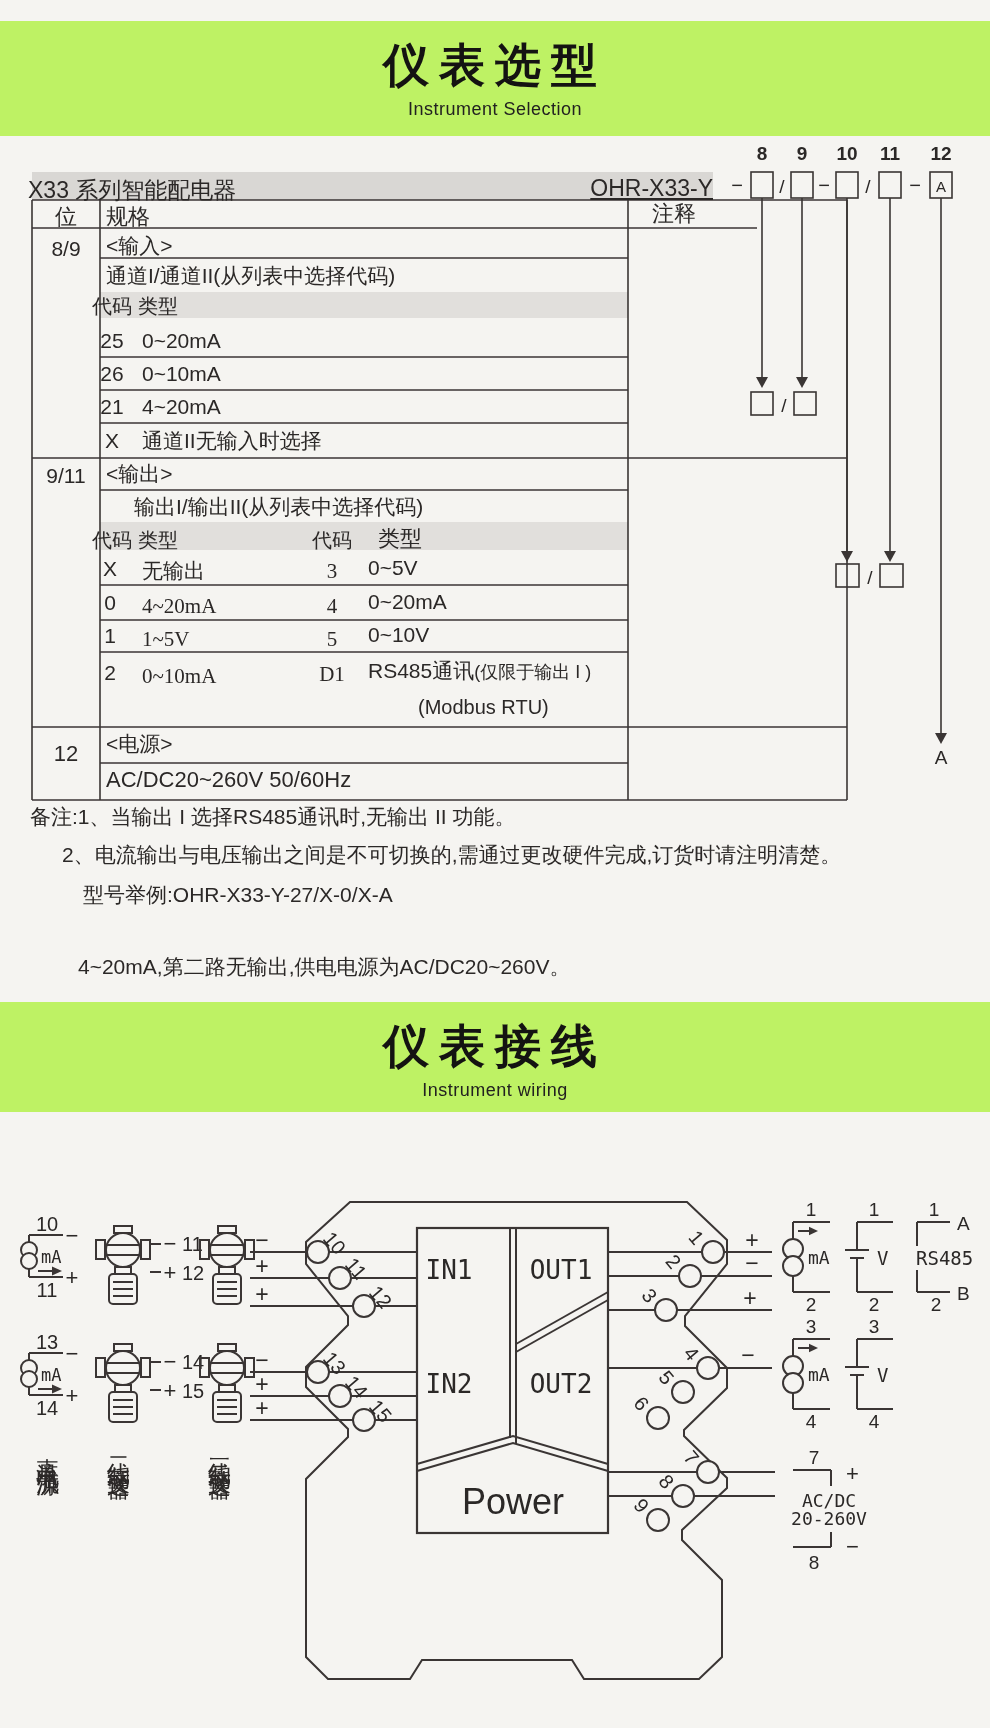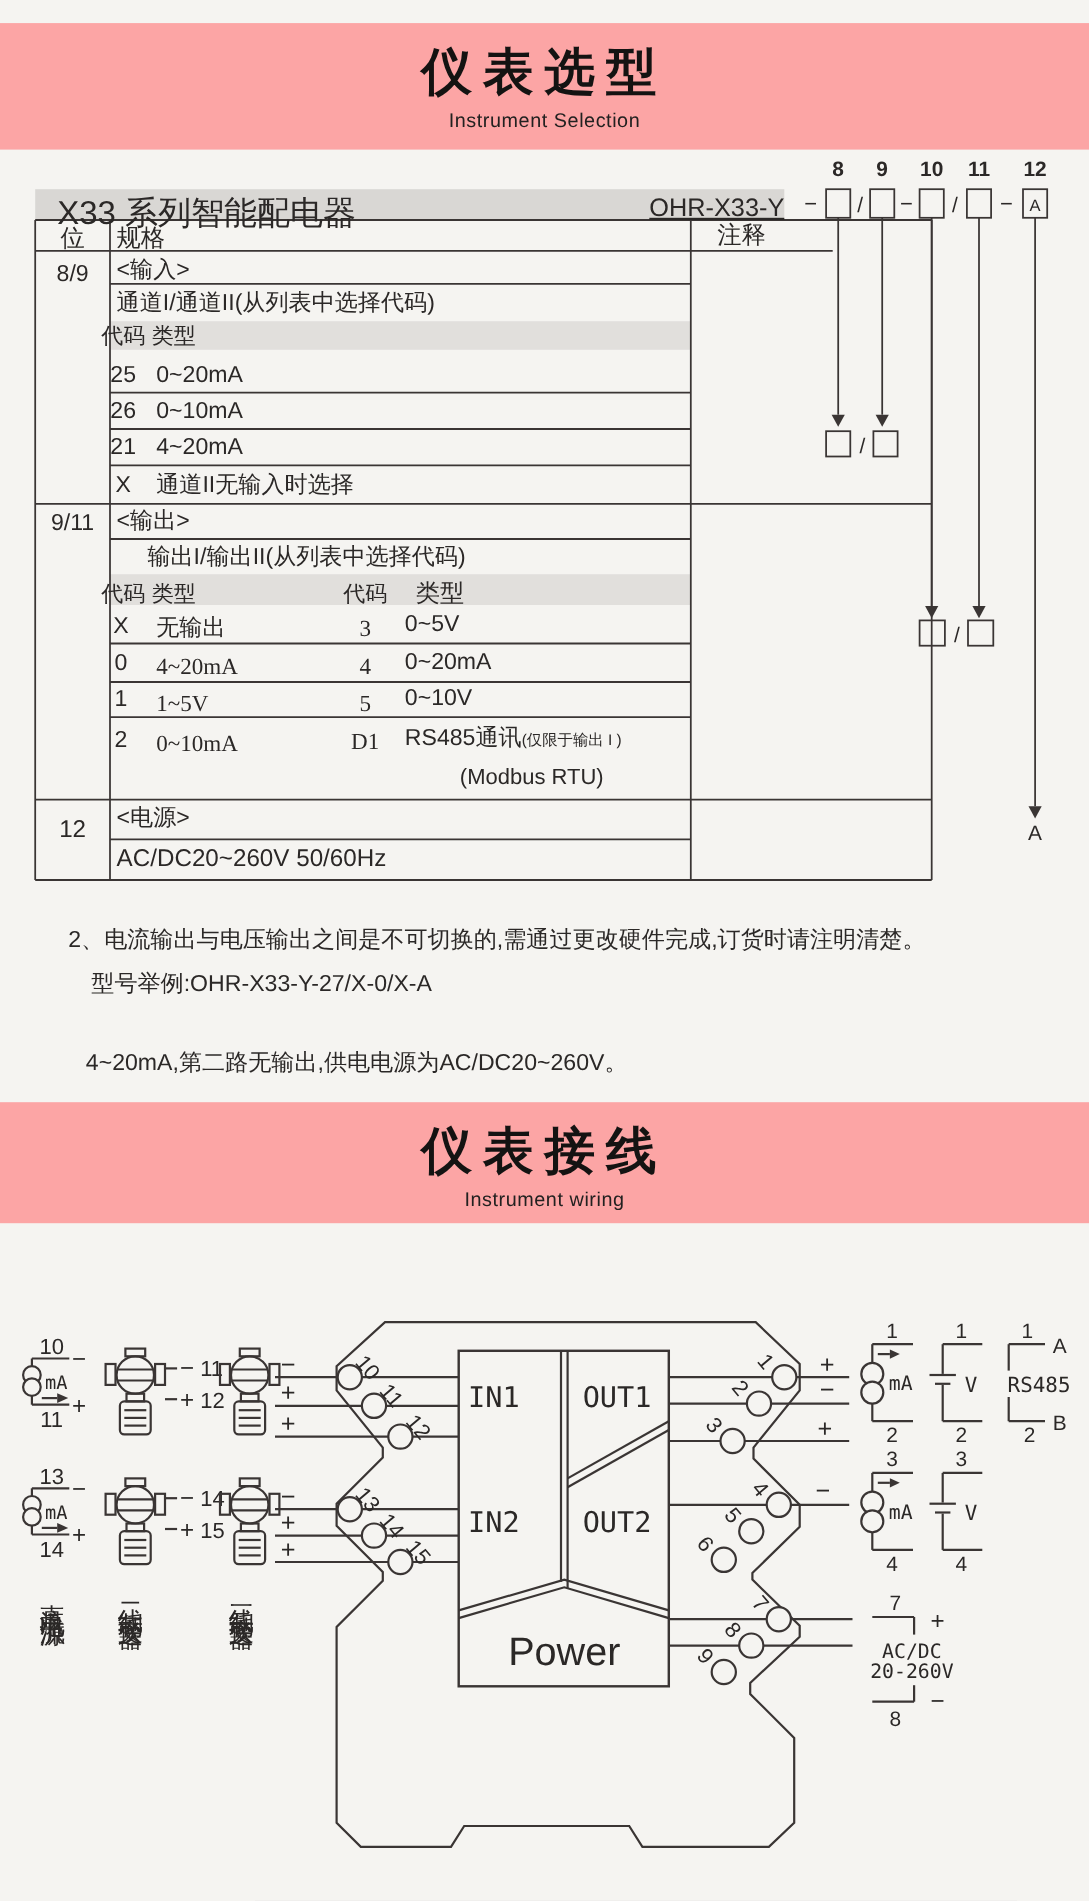--- a/index.html
+++ b/index.html
@@ -1,25 +1,25 @@
 <!DOCTYPE html>
 <html><head>
 <meta charset="utf-8">
 <style>
   html,body{margin:0;padding:0;background:#e9e8e6;}
   .page{position:relative;width:990px;height:1728px;background:#f5f4f1;overflow:hidden;
         font-family:"Liberation Sans","DejaVu Sans",sans-serif;color:#2b2827;}
-  .banner{position:absolute;left:0;width:990px;background:#fca5a5;text-align:center;}
+  .banner{position:absolute;left:0;width:990px;background:#bef264;text-align:center;}
   .banner .bt{font-size:46px;font-weight:700;letter-spacing:10px;color:#141312;padding-top:14px;}
   .banner .bs{font-size:18px;color:#222120;margin-top:2px;letter-spacing:0.5px;}
   .t{position:absolute;font-size:21px;white-space:nowrap;line-height:1.25;}
   .c{text-align:center;}
   .r{text-align:right;text-decoration:underline;}
   .serif{font-family:"Liberation Serif","DejaVu Serif",serif;}
-  .small{font-size:14px;}
+  .small{font-size:18px;}
   .vlabel{position:absolute;writing-mode:vertical-rl;text-orientation:upright;
           font-size:23px;letter-spacing:4px;white-space:nowrap;}
   svg{position:absolute;left:0;top:0;}
   svg .ln{stroke:#3a3534;stroke-width:1.6;fill:none;}
   svg .w2{stroke:#3a3534;stroke-width:2;fill:none;}
   svg .w22{stroke:#3a3534;stroke-width:2.2;fill:none;}
   svg .fillband{stroke:none;}
   svg text{fill:#2b2827;stroke:none;font-family:"Liberation Sans","DejaVu Sans",sans-serif;}
   svg .mono{font-family:"DejaVu Sans Mono","Liberation Mono",monospace;}
   svg .term{fill:#f5f4f1;stroke:#3a3534;stroke-width:2;}
@@ -332,21 +332,21 @@
       <text x="846" y="1481" font-size="22">+</text>
       <text x="829" y="1507" text-anchor="middle" font-size="18" class="mono">AC/DC</text>
       <text x="829" y="1525" text-anchor="middle" font-size="18" class="mono">20-260V</text>
       <line x1="831" y1="1532" x2="831" y2="1547" class="w2"></line>
       <line x1="793" y1="1547" x2="831" y2="1547" class="w2"></line>
       <text x="846" y="1554" font-size="22">−</text>
       <text x="814" y="1569" text-anchor="middle" font-size="19">8</text>
     </g>
   </svg>
 
-  <div class="t" style="left:52px;top:176px;font-size:30px;">X33 系列智能配电器</div>
+  <div class="t" style="left:28px;top:176px;font-size:23px;">X33 系列智能配电器</div>
   <div class="t r" style="left:560px;top:174px;width:153px;font-size:23px;">OHR-X33-Y</div>
 
   <div class="t c" style="left:32px;top:203px;width:68px;font-size:22px;">位</div>
   <div class="t" style="left:106px;top:203px;font-size:22px;">规格</div>
   <div class="t" style="left:652px;top:200px;font-size:22px;">注释</div>
 
   <div class="t c" style="left:32px;top:236px;width:68px;">8/9</div>
   <div class="t" style="left:106px;top:233px;">&lt;输入&gt;</div>
   <div class="t" style="left:106px;top:263px;">通道I/通道II(从列表中选择代码)</div>
   <div class="t" style="left:92px;top:294px;font-size:20px;">代码</div>
@@ -388,20 +388,21 @@
   <div class="t c serif" style="left:310px;top:661px;width:44px;">D1</div>
   <div class="t" style="left:368px;top:658px;">
     <span>RS485通讯</span><span class="small">(仅限于输出 I )</span>
   </div>
   <div class="t" style="left:372px;top:695px;font-size:20px;margin-left:46px;">(Modbus RTU)</div>
 
   <div class="t c" style="left:32px;top:740px;width:68px;font-size:22px;">12</div>
   <div class="t" style="left:106px;top:731px;">&lt;电源&gt;</div>
   <div class="t" style="left:106px;top:766px;font-size:22px;">AC/DC20~260V 50/60Hz</div>
 
+  <div class="t" style="left:30px;top:804px;">备注:1、当输出 I 选择RS485通讯时,无输出 II 功能。</div>
   <div class="t" style="left:62px;top:842px;">2、电流输出与电压输出之间是不可切换的,需通过更改硬件完成,订货时请注明清楚。</div>
   <div class="t" style="left:83px;top:882px;">型号举例:OHR-X33-Y-27/X-0/X-A</div>
   <div class="t" style="left:78px;top:954px;">4~20mA,第二路无输出,供电电源为AC/DC20~260V。</div>
 
   <div class="vlabel" style="left:33px;top:1440px;">直流电流源</div>
   <div class="vlabel" style="left:104px;top:1440px;">二线制变送器</div>
   <div class="vlabel" style="left:205px;top:1440px;">三线制变送器</div>
 
 </div>
 

